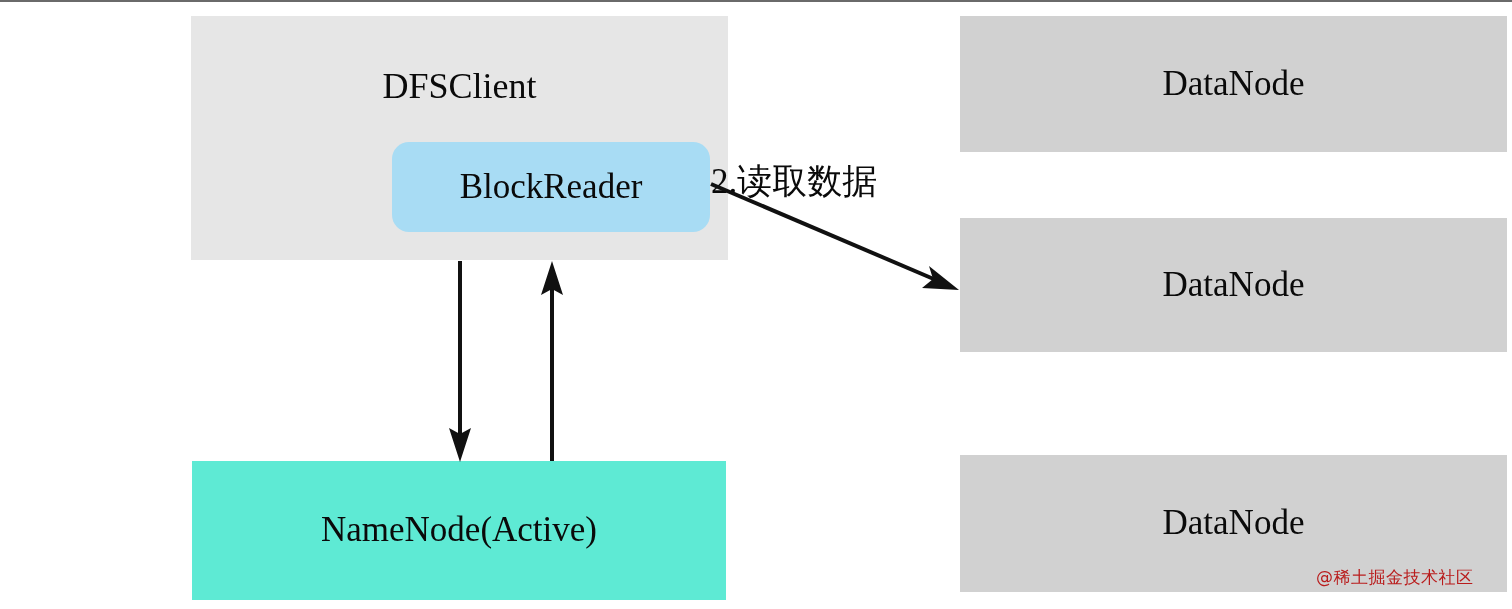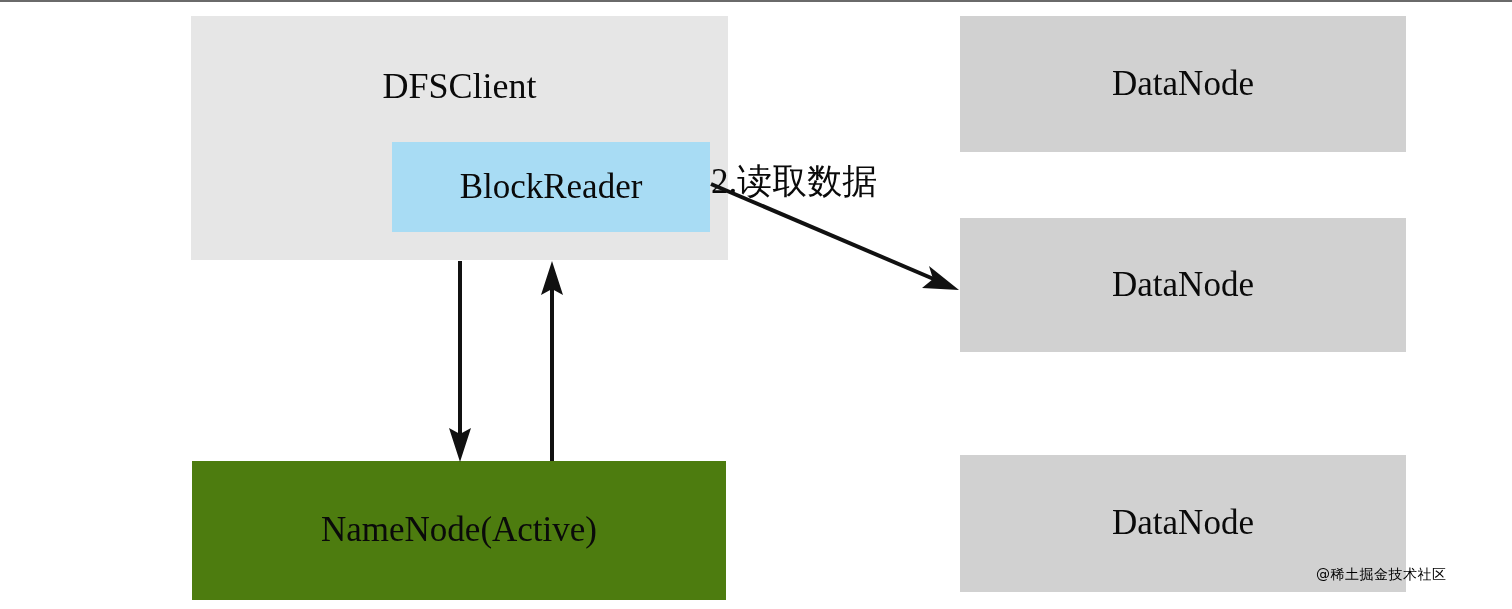--- a/index.html
+++ b/index.html
@@ -53,34 +53,35 @@
     font-size: 36px;
   }
   
   #blockreader-box {
     left: 392px;
     top: 142px;
     width: 318px;
     height: 90px;
     background: #a8dcf4;
     font-size: 35px;
+    border-radius: 17px;
   }
   
   #namenode-box {
     left: 192px;
     top: 461px;
     width: 534px;
     height: 139px;
-    background: #4d7c0f;
+    background: #5eead4;
     font-size: 35px;
   }
   
   .datanode-box {
     left: 960px;
-    width: 446px;
+    width: 547px;
     background: #d1d1d1;
     font-size: 35px;
   }
   #datanode-box-0 { top: 16px;  height: 136px; }
   #datanode-box-1 { top: 218px; height: 134px; }
   #datanode-box-2 { top: 455px; height: 137px; }
 
   
   .step-label {
     position: absolute;
@@ -105,22 +106,22 @@
     width: 1512px;
     height: 609px;
     pointer-events: none;
   }
 
   
   #watermark {
     position: absolute;
     left: 1316px;
     top: 566px;
-    font-size: 14px;
-    color: #000000;
+    font-size: 17px;
+    color: #b91c1c;
     font-family: "DejaVu Sans", sans-serif;
     white-space: nowrap;
     letter-spacing: 0.5px;
   }
 </style>
 </head>
 <body>
 
 <div id="canvas">
 

